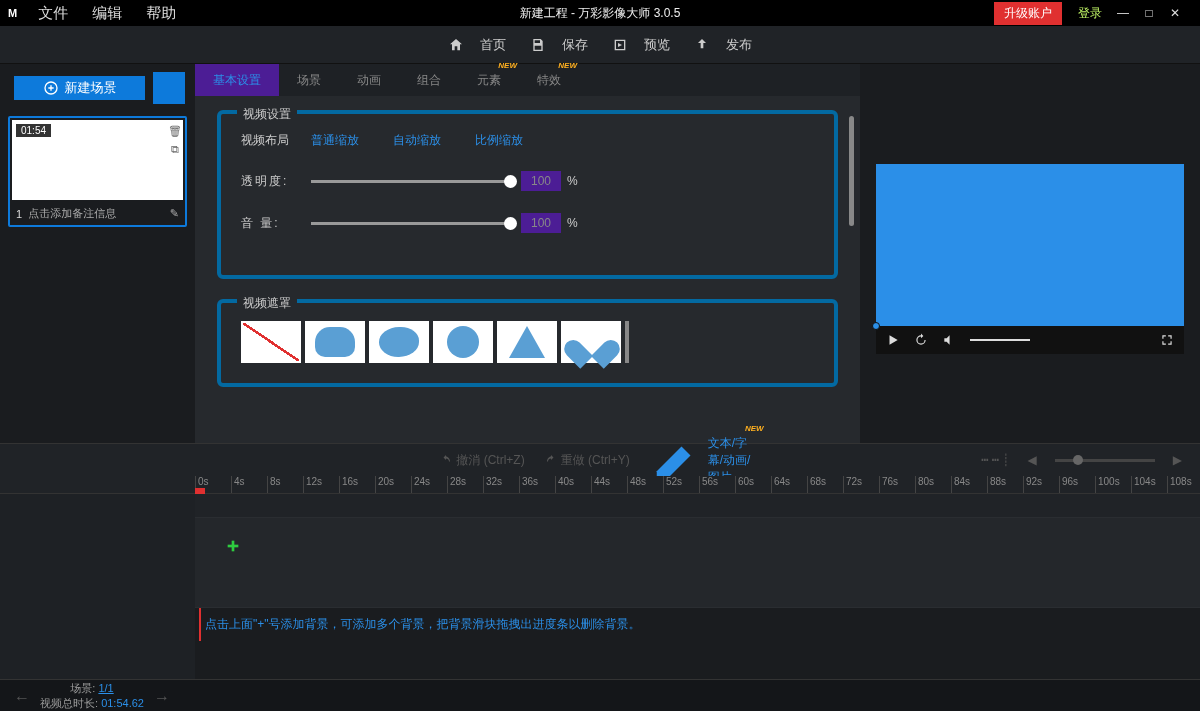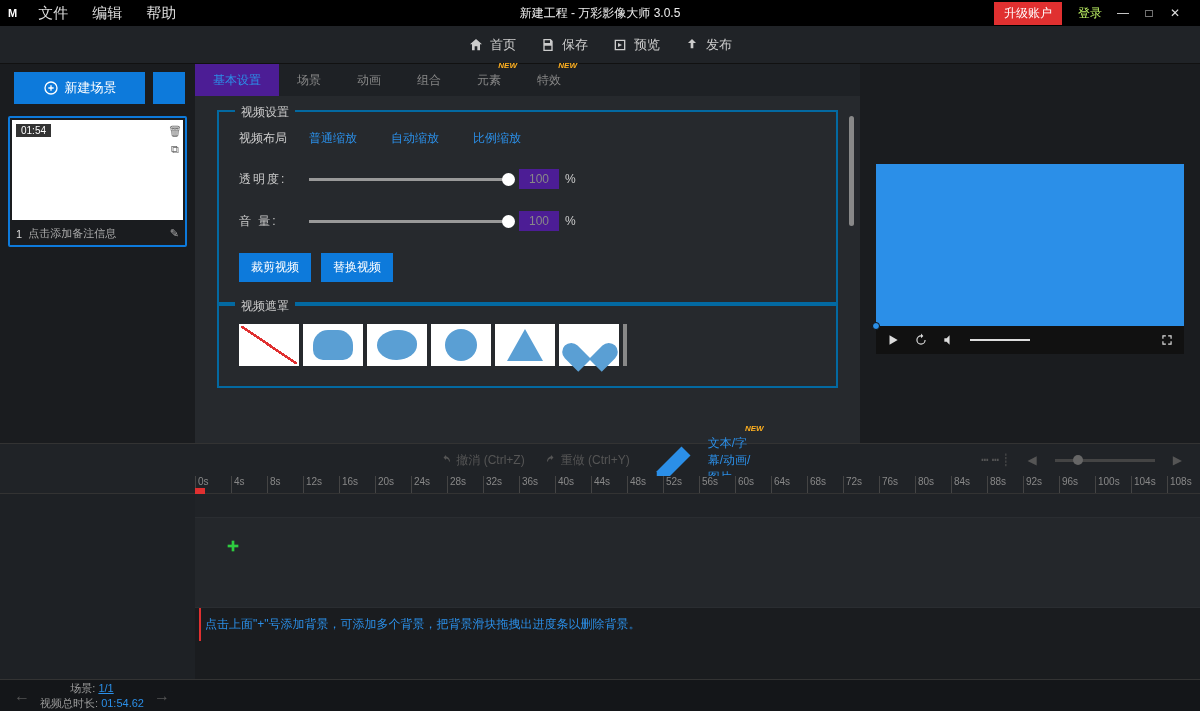--- a/index.html
+++ b/index.html
@@ -11,56 +11,56 @@
 .titlebar .menu-item { padding: 0 10px; color: #ddd; font-size: 15px; cursor: pointer; }
 .titlebar .logo { color: #fff; font-weight: bold; font-size: 11px; letter-spacing: 1px; margin-right: 6px; }
 .titlebar .center { position: absolute; left: 50%; transform: translateX(-50%); color: #eee; font-size: 12px; }
 .titlebar .right { position: absolute; right: 12px; display: flex; align-items: center; }
 .upgrade-btn { background: #e03030; color: #fff; padding: 3px 10px; font-size: 12px; margin-right: 8px; }
 .titlebar .login { color: #bef264; padding: 0 8px; font-size: 12px; }
 .win-btn { width: 26px; height: 26px; display: flex; align-items: center; justify-content: center; color: #ddd; cursor: pointer; }
 
 
 .toolbar { height: 38px; background: #202327; display: flex; align-items: center; justify-content: center; gap: 24px; border-bottom: 1px solid #111; }
-.toolbar .tool { display: flex; align-items: center; gap: 6px; color: #ccc; font-size: 13px; cursor: pointer; }
+.toolbar .tool { display: flex; align-items: center; gap: 16px; color: #ccc; font-size: 13px; cursor: pointer; }
 .toolbar svg { width: 16px; height: 16px; fill: #ccc; }
 
 
 .main { display: flex; height: 615px; }
 .left-panel { width: 195px; display: flex; flex-direction: column; }
 .scene-header { display: flex; padding: 8px 10px 8px 14px; gap: 8px; align-items: center; }
-.new-scene-btn { flex: 1; background: #0d7adb; color: #fff; height: 32px; display: flex; align-items: center; justify-content: center; gap: 6px; font-size: 13px; cursor: pointer; }
+.new-scene-btn { flex: 1; background: #0d7adb; color: #fff; height: 24px; display: flex; align-items: center; justify-content: center; gap: 6px; font-size: 13px; cursor: pointer; }
 .new-scene-btn svg { width: 16px; height: 16px; stroke: #fff; fill: none; stroke-width: 2; }
 .sort-btn { width: 32px; height: 32px; background: #0d7adb; display: flex; align-items: center; justify-content: center; cursor: pointer; }
 .sort-btn svg { width: 14px; height: 14px; fill: #fff; }
 
 .scene-list { padding: 4px 8px; }
 .scene-item { border: 2px solid #0d7adb; border-radius: 2px; padding: 2px; position: relative; }
-.scene-thumb { background: #fff; height: 100px; position: relative; }
+.scene-thumb { background: #fff; height: 80px; position: relative; }
 .scene-time { position: absolute; top: 4px; left: 4px; background: #333; color: #fff; padding: 1px 5px; font-size: 10px; }
 .scene-footer { display: flex; align-items: center; padding: 6px 4px 2px; color: #aaa; font-size: 11px; gap: 6px; }
 .scene-footer .num { color: #ddd; }
 .scene-footer .note { flex: 1; }
 .scene-footer .edit-icon { cursor: pointer; }
 
 .side-icons { position: absolute; left: 168px; top: 124px; display: flex; flex-direction: column; gap: 4px; }
 .side-icons div { width: 14px; height: 14px; color: #666; font-size: 11px; cursor: pointer; display: flex; align-items: center; justify-content: center; }
 
 
 .center-panel { flex: 1; background: #26292d; display: flex; flex-direction: column; }
 .tab-row { display: flex; background: #1e2125; height: 32px; }
 .tab { padding: 0 18px; display: flex; align-items: center; color: #888; font-size: 12px; cursor: pointer; position: relative; }
 .tab.active { background: #4c1d95; color: #2b8fe8; }
 .tab .new-badge { position: absolute; top: -3px; right: 2px; color: #ffb020; font-size: 8px; font-style: italic; font-weight: bold; }
 
 .settings-body { padding: 14px 22px; overflow-y: auto; height: 378px; position: relative; }
 .settings-body::-webkit-scrollbar { width: 6px; }
 .settings-body .scrollbar-fake { position: absolute; right: 6px; top: 20px; width: 5px; height: 110px; background: #888; border-radius: 3px; }
 
-.fieldset { border: 2px solid #0369a1; border-radius: 0; padding: 18px 20px 20px; position: relative; }
+.fieldset { border: 4px solid #0369a1; border-radius: 6px; padding: 18px 20px 20px; margin-bottom: 20px; position: relative; }
 .fieldset .legend { position: absolute; top: -8px; left: 16px; background: #26292d; padding: 0 6px; color: #ccc; font-size: 12px; }
 
 .row { display: flex; align-items: center; margin-bottom: 22px; }
 .row .label { width: 70px; color: #ccc; font-size: 12px; }
 .layout-opts { display: flex; gap: 34px; }
 .layout-opts span { color: #2b8fe8; font-size: 12px; cursor: pointer; }
 
 .slider-row { display: flex; align-items: center; margin-bottom: 22px; }
 .slider-row .label { width: 70px; color: #ccc; font-size: 12px; letter-spacing: 2px; }
 .slider-track { width: 200px; height: 3px; background: #999; position: relative; margin-right: 10px; }
@@ -251,24 +251,20 @@
 
         <div class="slider-row">
           <div class="label">音 量:</div>
           <div class="slider-track">
               <div class="slider-thumb"></div>
             </div>
           <div class="value-box">100</div>
           <div class="unit">%</div>
         </div>
 
-        <div class="action-btns">
-          <button>裁剪视频</button>
-          <button>替换视频</button>
-        </div>
       </div>
 
       <div class="fieldset">
         <div class="legend">视频遮罩</div>
         <div class="mask-row">
           <div class="mask-item mask-none"></div>
           <div class="mask-item">
               <div class="mask-shape cloud"></div>
             </div>
           <div class="mask-item">

